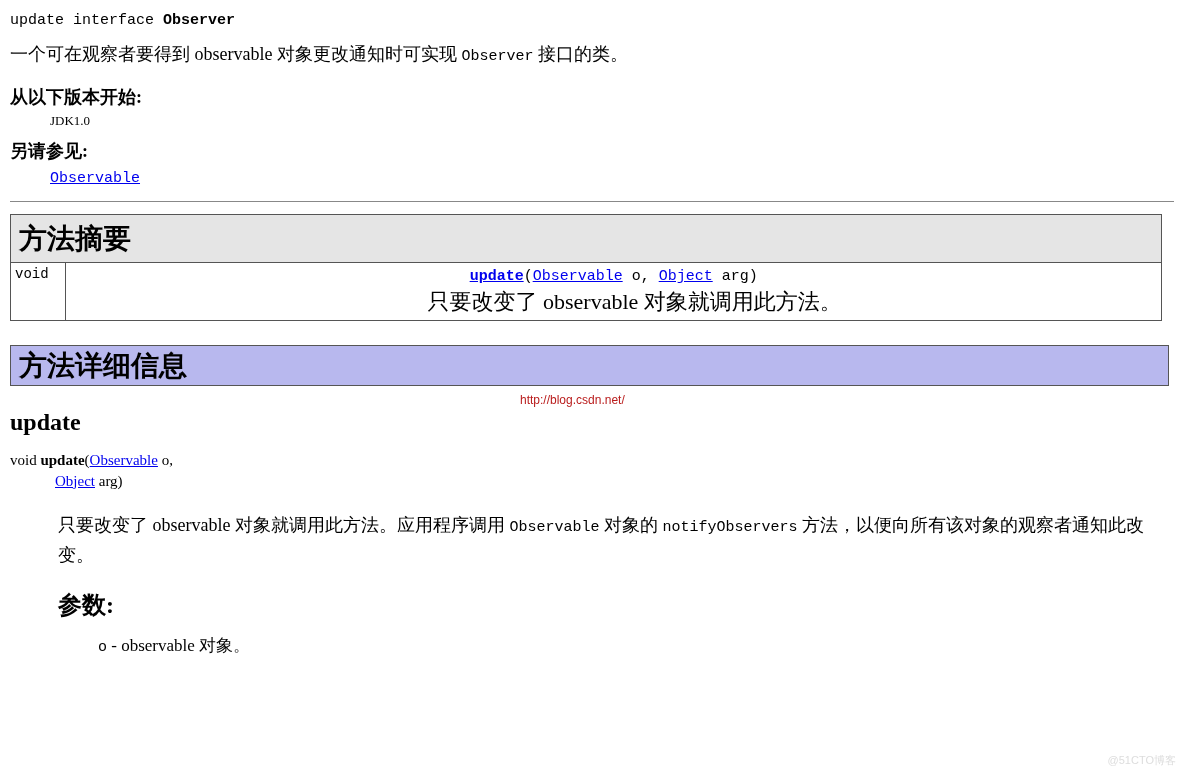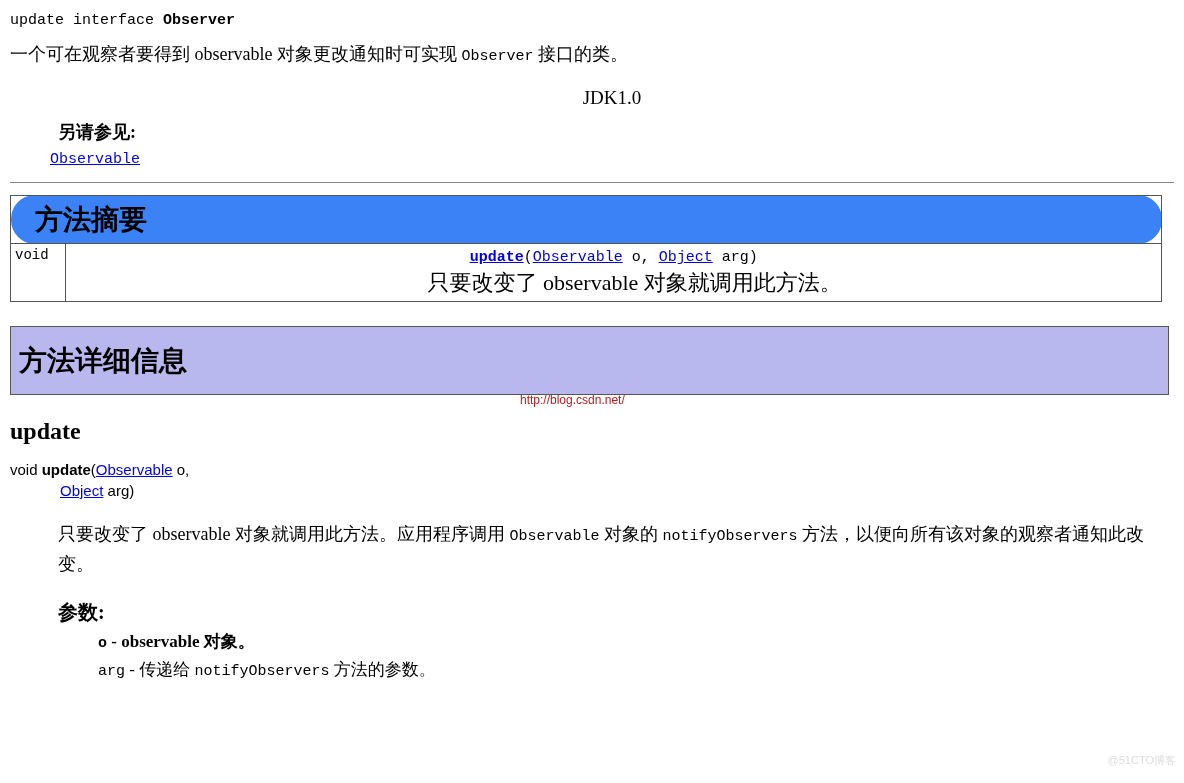--- a/index.html
+++ b/index.html
@@ -20,26 +20,25 @@
     border-collapse: collapse;
     width: 99%;
     margin: 4px 0;
   }
   table.summary th, table.summary td {
     border: 1px solid #555;
     text-align: left;
     vertical-align: top;
   }
   table.summary th.header-cell {
-    background: #3b82f6;
+    background: #e5e5e5;
     font-weight: normal;
     font-size: 28px;
-    padding: 4px 24px;
+    padding: 4px 8px;
     font-family: "Songti SC","SimSun","Times New Roman",serif;
-    border-radius: 24px;
   }
   table.summary td.ret {
     font-family: "Courier New", monospace;
     font-size: 14px;
     padding: 2px 4px;
     width: 46px;
     white-space: nowrap;
   }
   table.summary td.desc {
     padding: 2px 6px;
@@ -48,26 +47,26 @@
   }
   table.summary td.desc .indent {
     margin-left: 42px;
     font-family: "Songti SC","SimSun","Times New Roman",serif;
     font-size: 22px;
   }
   .section-header {
     border: 1px solid #555;
     background: #b8b8ee;
     font-size: 28px;
-    padding: 14px 8px;
+    padding: 0 8px;
     width: 98%;
     margin-top: 24px;
   }
   h3.method-name { font-size: 24px; margin: 20px 0 10px 0; font-weight: bold; }
-  pre.sig { font-family: Liberation Sans, sans-serif; font-size: 15px; margin: 8px 0 16px 0; }
+  pre.sig { font-family: Liberation Serif, serif; font-size: 15px; margin: 8px 0 16px 0; }
   .detail-body { margin-left: 48px; }
   .param-list { margin-left: 40px; }
   .watermark {
     position: absolute;
     top: 392px;
     left: 520px;
     color: #b91c1c;
     font-size: 12px;
     font-family: Arial, sans-serif;
     pointer-events: none;
@@ -86,22 +85,23 @@
 
 <div class="mono">
   <span>update interface </span><b>Observer</b>
 </div>
 
 <p style="font-size:18px; margin-top:11px;">
   <span>一个可在观察者要得到 observable 对象更改通知时可实现 </span><span class="mono">Observer</span><span> 接口的类。</span>
 </p>
 
 <dl>
-  <dd style="font-size:19px;text-align:center;">JDK1.0</dd>
-  <dt style="font-size:18px;margin-left:48px;"><b>另请参见:</b></dt>
+  <dt style="font-size:18px;"><b>从以下版本开始:</b></dt>
+  <dd style="font-size:13px;">JDK1.0</dd>
+  <dt style="font-size:18px;"><b>另请参见:</b></dt>
   <dd><a href="#" class="mono">Observable</a></dd>
 </dl>
 
 <hr>
 
 <table class="summary">
   <tbody>
       <tr>
     <th class="header-cell" colspan="2">
       <b>方法摘要</b>
@@ -128,24 +128,21 @@
 <h3 class="method-name">update</h3>
 
 <pre class="sig"><span>void </span><b>update</b><span>(</span><a href="#">Observable</a><span> o,</span>
             <a href="#">Object</a><span> arg)</span></pre>
 
 <div class="detail-body">
   <p style="font-size:18px; line-height:1.7;">
     <span>只要改变了 observable 对象就调用此方法。应用程序调用 </span><span class="mono">Observable</span><span> 对象的 </span><span class="mono">notifyObservers</span><span> 方法，以便向所有该对象的观察者通知此改变。</span>
   </p>
 
-  <div style="font-size:20px;"><b>参数:</b></div>
+  <div style="font-size:24px;"><b>参数:</b></div>
   <div class="param-list" style="font-size:17px;">
-    <div style="margin:4px 0;font-weight:bold;">
+    <div style="margin:12px 0;">
       <span class="mono">o</span><span> - </span><span>observable 对象。</span>
-    </div>
-    <div style="margin:4px 0;">
-      <span class="mono">arg</span><span> - </span><span>传递给 </span><span class="mono">notifyObservers</span><span> 方法的参数。</span>
     </div>
   </div>
 </div>
 
 <div class="footer-mark">@51CTO博客</div>
 
 </body></html>

